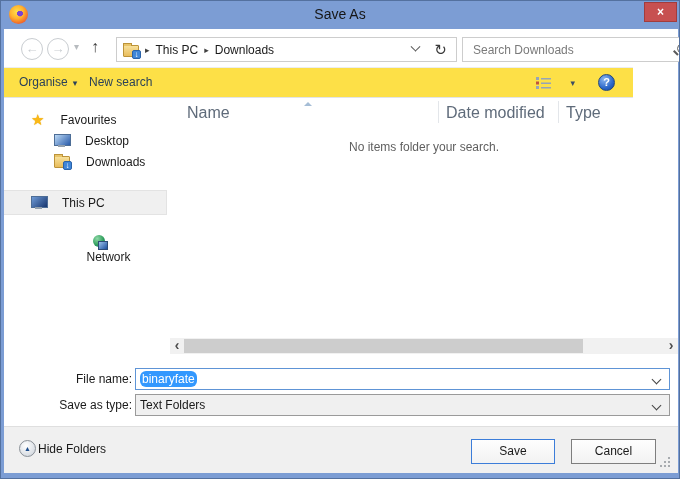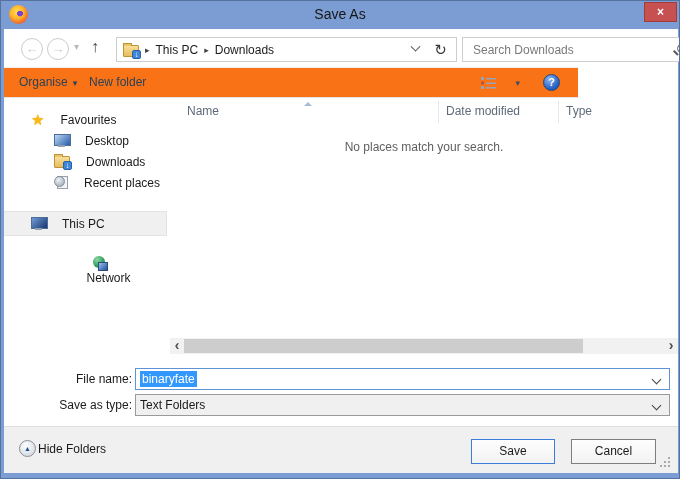--- a/index.html
+++ b/index.html
@@ -35,21 +35,21 @@
   .refresh-btn{position:absolute;left:421px;top:8px;width:32px;height:25px;border:1px solid #cdcdcd;border-left:none;
     background:#fff;color:#3a3a3a;font-size:15px;text-align:center;line-height:23px;}
   .searchbox{position:absolute;left:458px;top:8px;width:235px;height:25px;border:1px solid #cdcdcd;background:#fff;}
   .searchbox input{position:absolute;left:8px;top:2px;width:170px;height:19px;border:none;outline:none;
     font-size:12px;font-family:inherit;color:#333;background:transparent;}
   .searchbox input::placeholder{color:#7a7a7a;opacity:1;}
   .mag{position:absolute;right:10px;top:6px;width:9px;height:9px;border:1.6px solid #5a5a5a;border-radius:50%;}
   .mag::after{content:"";position:absolute;left:-5px;top:7px;width:6px;height:1.6px;background:#5a5a5a;transform:rotate(45deg);}
 
   
-  .toolbar{position:absolute;left:0;top:38px;width:574px;height:31px;background:#f97316;
+  .toolbar{position:absolute;left:0;top:38px;width:629px;height:31px;background:#fde047;
     border-top:1px solid #ebedef;border-bottom:1px solid #e2e4e7;}
   .tb-item{position:absolute;top:7px;font-size:12px;color:#2b4258;cursor:default;}
   .tb-caret{font-size:9px;color:#2b4258;margin-left:5px;}
   .viewbtn{position:absolute;top:9px;right:82px;width:15px;height:12px;}
   .viewbtn svg{display:block;}
   .view-caret{position:absolute;top:10px;right:58px;font-size:9px;color:#3b4c63;}
   .helpbtn{position:absolute;top:6px;right:18px;width:17px;height:17px;border-radius:50%;
     background:radial-gradient(circle at 35% 28%, #8ab6f0, #2a66c8 62%, #1b4795);border:1px solid #23477e;
     color:#fff;font-size:11px;font-weight:bold;text-align:center;line-height:15px;}
 
@@ -79,36 +79,36 @@
     background:radial-gradient(circle at 38% 32%, #eef2f6, #aeb9c4 70%, #7f8a96);border:1px solid #848e99;}
   .icon-network{position:relative;width:15px;height:14px;flex:0 0 15px;}
   .icon-network::before{content:"";position:absolute;left:0;top:0;width:12px;height:12px;border-radius:50%;
     background:radial-gradient(circle at 35% 30%, #8fd9a8, #2f9e5b 55%, #156b9e);}
   .icon-network::after{content:"";position:absolute;right:0;bottom:0;width:8px;height:7px;
     background:linear-gradient(135deg,#9cc2ea,#1d4f9e);border:1px solid #2d4a74;}
 
   
   .filelist{position:absolute;left:166px;top:0;width:508px;height:256px;}
   .lheader{position:absolute;left:0;top:3px;width:100%;height:22px;}
-  .col{position:absolute;top:3px;font-size:12px;color:#5f6b7a;cursor:default;}
+  .col{position:absolute;top:3px;font-size:16px;color:#5f6b7a;cursor:default;}
   .hsep{position:absolute;top:0;height:22px;width:1px;background:#e3e6ea;}
   .sort-tri{position:absolute;left:134px;top:1px;width:0;height:0;
     border-left:4px solid transparent;border-right:4px solid transparent;border-bottom:4px solid #a5bdd6;}
   .empty-msg{position:absolute;left:0;top:42px;width:100%;text-align:center;font-size:12px;color:#5f5f5f;}
   .hscroll{position:absolute;left:0;bottom:0;width:508px;height:16px;background:#f1f1f1;}
   .scroll-arrow{position:absolute;top:0;width:14px;height:16px;color:#4d4d4d;font-size:14px;font-weight:bold;
     text-align:center;line-height:14px;}
   .hthumb{position:absolute;left:14px;top:1px;width:399px;height:14px;background:#cdcdcd;}
 
   
   .fields{position:absolute;left:0;top:325px;width:674px;height:72px;background:#fff;}
   .f-label{position:absolute;left:0;width:128px;text-align:right;font-size:12px;color:#1a1a1a;}
   .combo{position:absolute;left:131px;width:535px;height:22px;background:#fff;border:1px solid #5e94d6;
     font-size:12px;line-height:20px;padding-left:4px;cursor:default;}
-  .combo .sel-text{background:var(--selection,#3398fe);color:#fff;padding:1px 2px;}
+  .combo .sel-text{background:var(--selection,#3398fe);color:#fff;padding:1px 2px;border-radius:6px;}
   .combo.gray{background:#f0f0f0;border:1px solid #9a9a9a;color:#1a1a1a;}
   .combo-chev{position:absolute;right:9px;top:7px;width:7px;height:7px;border-right:1px solid #444;
     border-bottom:1px solid #444;transform:rotate(45deg);}
 
   
   .footer{position:absolute;left:0;top:397px;width:674px;height:47px;background:#f0f0f0;border-top:1px solid #dfdfdf;}
   .hidefolders{position:absolute;left:15px;top:13px;display:flex;align-items:center;cursor:default;}
   .hf-circle{width:17px;height:17px;border-radius:50%;border:1px solid #8a9097;
     background:radial-gradient(circle at 40% 32%, #ffffff, #d7dce2 75%, #c2c8cf);
     color:#1f4e8c;font-size:7px;line-height:16px;text-align:center;}
@@ -155,21 +155,21 @@
       <div class="refresh-btn"><span>↻</span></div>
 
       <div class="searchbox">
         <input type="text" placeholder="Search Downloads" style="">
         <span class="mag"></span>
       </div>
     </div>
 
     <div class="toolbar">
       <span class="tb-item" style="left:15px;"><span>Organise</span><span class="tb-caret">▾</span></span>
-      <span class="tb-item" style="left:85px;"><span>New folder</span></span>
+      <span class="tb-item" style="left:85px;"><span>New search</span></span>
       <span class="viewbtn">
         <svg width="15" height="12">
           <rect x="0" y="0" width="3" height="3" fill="#96a4b8"></rect>
             <rect x="5" y="1" width="10" height="1.5" fill="#96a4b8"></rect>
           <rect x="0" y="4.5" width="3" height="3" fill="#c2543c"></rect>
             <rect x="5" y="5.5" width="10" height="1.5" fill="#96a4b8"></rect>
           <rect x="0" y="9" width="3" height="3" fill="#96a4b8"></rect>
             <rect x="5" y="10" width="10" height="1.5" fill="#96a4b8"></rect>
         </svg>
       </span>
@@ -186,44 +186,40 @@
         <div class="side-row child">
           <span class="icon-monitor"></span>
           <span class="lbl">Desktop</span>
         </div>
         <div class="side-row child">
           <span class="icon-folder">
               <span class="dl-badge">↓</span>
             </span>
           <span class="lbl">Downloads</span>
         </div>
-        <div class="side-row child">
-          <span class="icon-recent"></span>
-          <span class="lbl">Recent places</span>
-        </div>
         <div class="side-row selected">
           <span class="icon-monitor dark"></span>
           <span class="lbl">This PC</span>
         </div>
         <div class="side-row network">
           <span class="icon-network"></span>
           <span class="lbl">Network</span>
         </div>
       </div>
 
       <div class="filelist">
         <div class="lheader">
           <span class="sort-tri"></span>
           <span class="col" style="left:17px;">Name</span>
           <span class="hsep" style="left:268px;"></span>
           <span class="col" style="left:276px;">Date modified</span>
           <span class="hsep" style="left:388px;"></span>
           <span class="col" style="left:396px;text-align:center;">Type</span>
         </div>
-        <div class="empty-msg">No places match your search.</div>
+        <div class="empty-msg">No items folder your search.</div>
         <div class="hscroll">
           <span class="scroll-arrow" style="left:0;">‹</span>
           <span class="hthumb"></span>
           <span class="scroll-arrow" style="right:0;">›</span>
         </div>
       </div>
     </div>
 
     <div class="fields">
       <div class="f-label" style="top:18px;">File name:</div>

